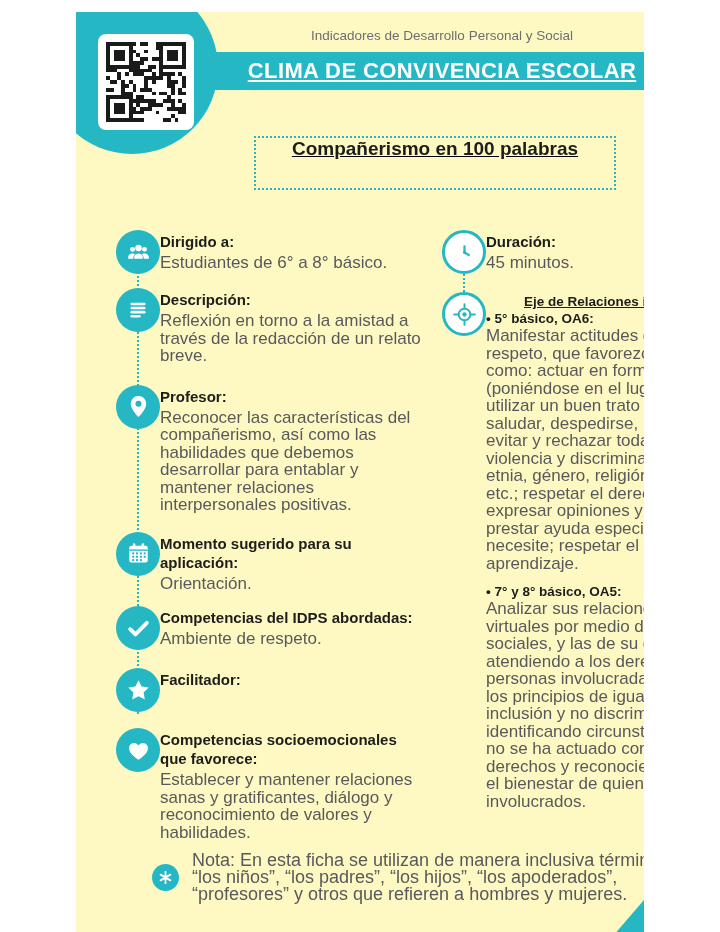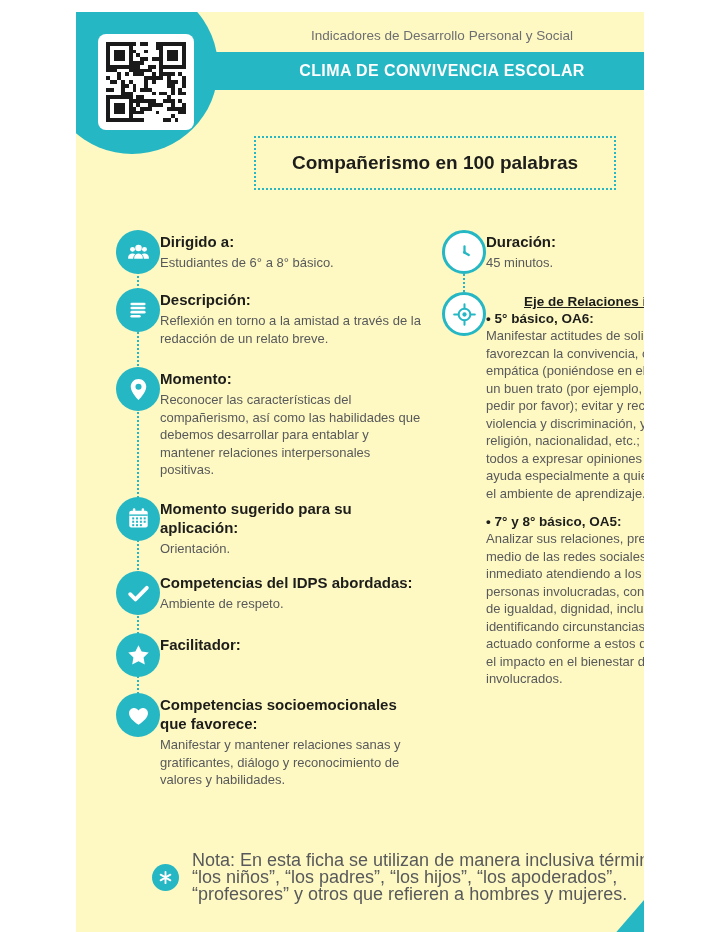--- a/index.html
+++ b/index.html
@@ -12,25 +12,25 @@
   body{font-family:"Liberation Sans",sans-serif;}
   .page{position:relative;width:568px;height:932px;margin:12px auto;background:#fef9c3;overflow:hidden;}
 
   
   .corner-blob{position:absolute;left:-30px;top:-30px;width:172px;height:172px;border-radius:50%;background:var(--teal);}
   .qr-box{position:absolute;left:22px;top:22px;width:96px;height:96px;background:#fff;border-radius:8px;display:flex;align-items:center;justify-content:center;}
 
   
   .kicker{position:absolute;left:132px;top:16px;width:468px;text-align:center;font-size:13.5px;color:#6d6e71;}
   .banner{position:absolute;left:132px;top:40px;width:468px;height:38px;background:var(--teal);display:flex;align-items:center;justify-content:center;}
-  .banner span{color:#fff;font-weight:bold;font-size:16px;letter-spacing:.4px;}
+  .banner span{color:#fff;font-weight:bold;font-size:22px;letter-spacing:.4px;text-decoration:underline;}
   .header-circle{position:absolute;left:614px;top:6px;width:106px;height:106px;border-radius:50%;background:var(--teal);display:flex;align-items:center;justify-content:center;}
 
   
-  .title-box{position:absolute;left:178px;top:124px;width:362px;height:54px;border:2px dotted var(--teal);display:flex;align-items:center;justify-content:center;}
+  .title-box{position:absolute;left:178px;top:124px;width:362px;height:54px;border:2px dotted var(--teal);display:flex;justify-content:center;text-decoration:underline;}
   .title-box span{font-size:19px;font-weight:bold;color:var(--ink);}
 
   
   .connector{position:absolute;width:0;border-left:2px dotted var(--teal);}
   .connector-left{left:61px;top:240px;height:462px;}
   .connector-right{left:387px;top:242px;height:58px;}
 
   
   .col{position:absolute;top:218px;}
   .col-left{left:40px;width:308px;}
@@ -40,21 +40,21 @@
   .mb14{margin-bottom:14px;}
   .mb16{margin-bottom:16px;}
   .mb18{margin-bottom:18px;}
   .mb20{margin-bottom:20px;}
 
   .badge{width:44px;height:44px;border-radius:50%;background:var(--teal);flex:0 0 44px;display:flex;align-items:center;justify-content:center;}
   .badge.outline{background:#fff;border:3.5px solid var(--teal);}
 
   .sec-text{flex:1;min-width:0;}
   .sec-text h3{font-size:15px;line-height:19px;color:var(--ink);margin:2px 0 3px;font-weight:bold;}
-  .sec-text p{font-size:13px;line-height:17.5px;color:var(--text);}
+  .sec-text p{font-size:17px;line-height:17.5px;color:var(--text);}
 
   .eje-sub{font-size:13.5px;font-weight:bold;color:var(--ink);text-decoration:underline;margin:2px 0 2px;padding-left:38px;}
   .eje-label{font-size:13.5px;font-weight:bold;color:var(--ink);margin:0 0 1px;}
   .eje-body{margin-bottom:12px;}
 
   
   .note{position:absolute;left:76px;top:840px;width:566px;display:flex;gap:13px;align-items:center;}
   .note-badge{width:27px;height:27px;border-radius:50%;background:var(--teal);flex:0 0 27px;display:flex;align-items:center;justify-content:center;}
   .note p{font-size:18px;line-height:17px;color:var(--text);}
 
@@ -127,21 +127,21 @@
       </div>
     </div>
 
     <div class="section mb18">
       <div class="badge">
         <svg viewBox="0 0 24 24" width="27" height="27" fill="#fff">
           <path fill-rule="evenodd" d="M12 2.6c-3.8 0-6.9 3.1-6.9 6.9 0 5 6.9 11.9 6.9 11.9s6.9-6.9 6.9-11.9c0-3.8-3.1-6.9-6.9-6.9zm0 9.6a2.7 2.7 0 1 1 0-5.4 2.7 2.7 0 0 1 0 5.4z"></path>
         </svg>
       </div>
       <div class="sec-text">
-        <h3>Momento:</h3>
+        <h3>Profesor:</h3>
         <p>Reconocer las características del compañerismo, así como las habilidades que debemos desarrollar para entablar y mantener relaciones interpersonales positivas.</p>
       </div>
     </div>
 
     <div class="section mb14">
       <div class="badge">
         <svg viewBox="0 0 24 24" width="27" height="27">
           <rect x="7" y="2.8" width="2.2" height="4.2" rx="1.1" fill="#fff"></rect>
           <rect x="14.8" y="2.8" width="2.2" height="4.2" rx="1.1" fill="#fff"></rect>
           <rect x="3.8" y="5" width="16.4" height="15" rx="1.8" fill="#fff"></rect>
@@ -191,21 +191,21 @@
     </div>
 
     <div class="section">
       <div class="badge">
         <svg viewBox="0 0 24 24" width="27" height="27" fill="#fff">
           <path d="M12 20.2C7.2 16.8 3.6 13.6 3.6 9.9c0-2.5 2-4.5 4.5-4.5 1.6 0 3 .8 3.9 2.1.9-1.3 2.3-2.1 3.9-2.1 2.5 0 4.5 2 4.5 4.5 0 3.7-3.6 6.9-8.4 10.3z"></path>
         </svg>
       </div>
       <div class="sec-text">
         <h3>Competencias socioemocionales que favorece:</h3>
-        <p>Manifestar y mantener relaciones sanas y gratificantes, diálogo y reconocimiento de valores y habilidades.</p>
+        <p>Establecer y mantener relaciones sanas y gratificantes, diálogo y reconocimiento de valores y habilidades.</p>
       </div>
     </div>
 
   </div>
 
   <div class="col col-right">
 
     <div class="section mb18">
       <div class="badge outline">
         <svg viewBox="0 0 24 24" width="27" height="27">

